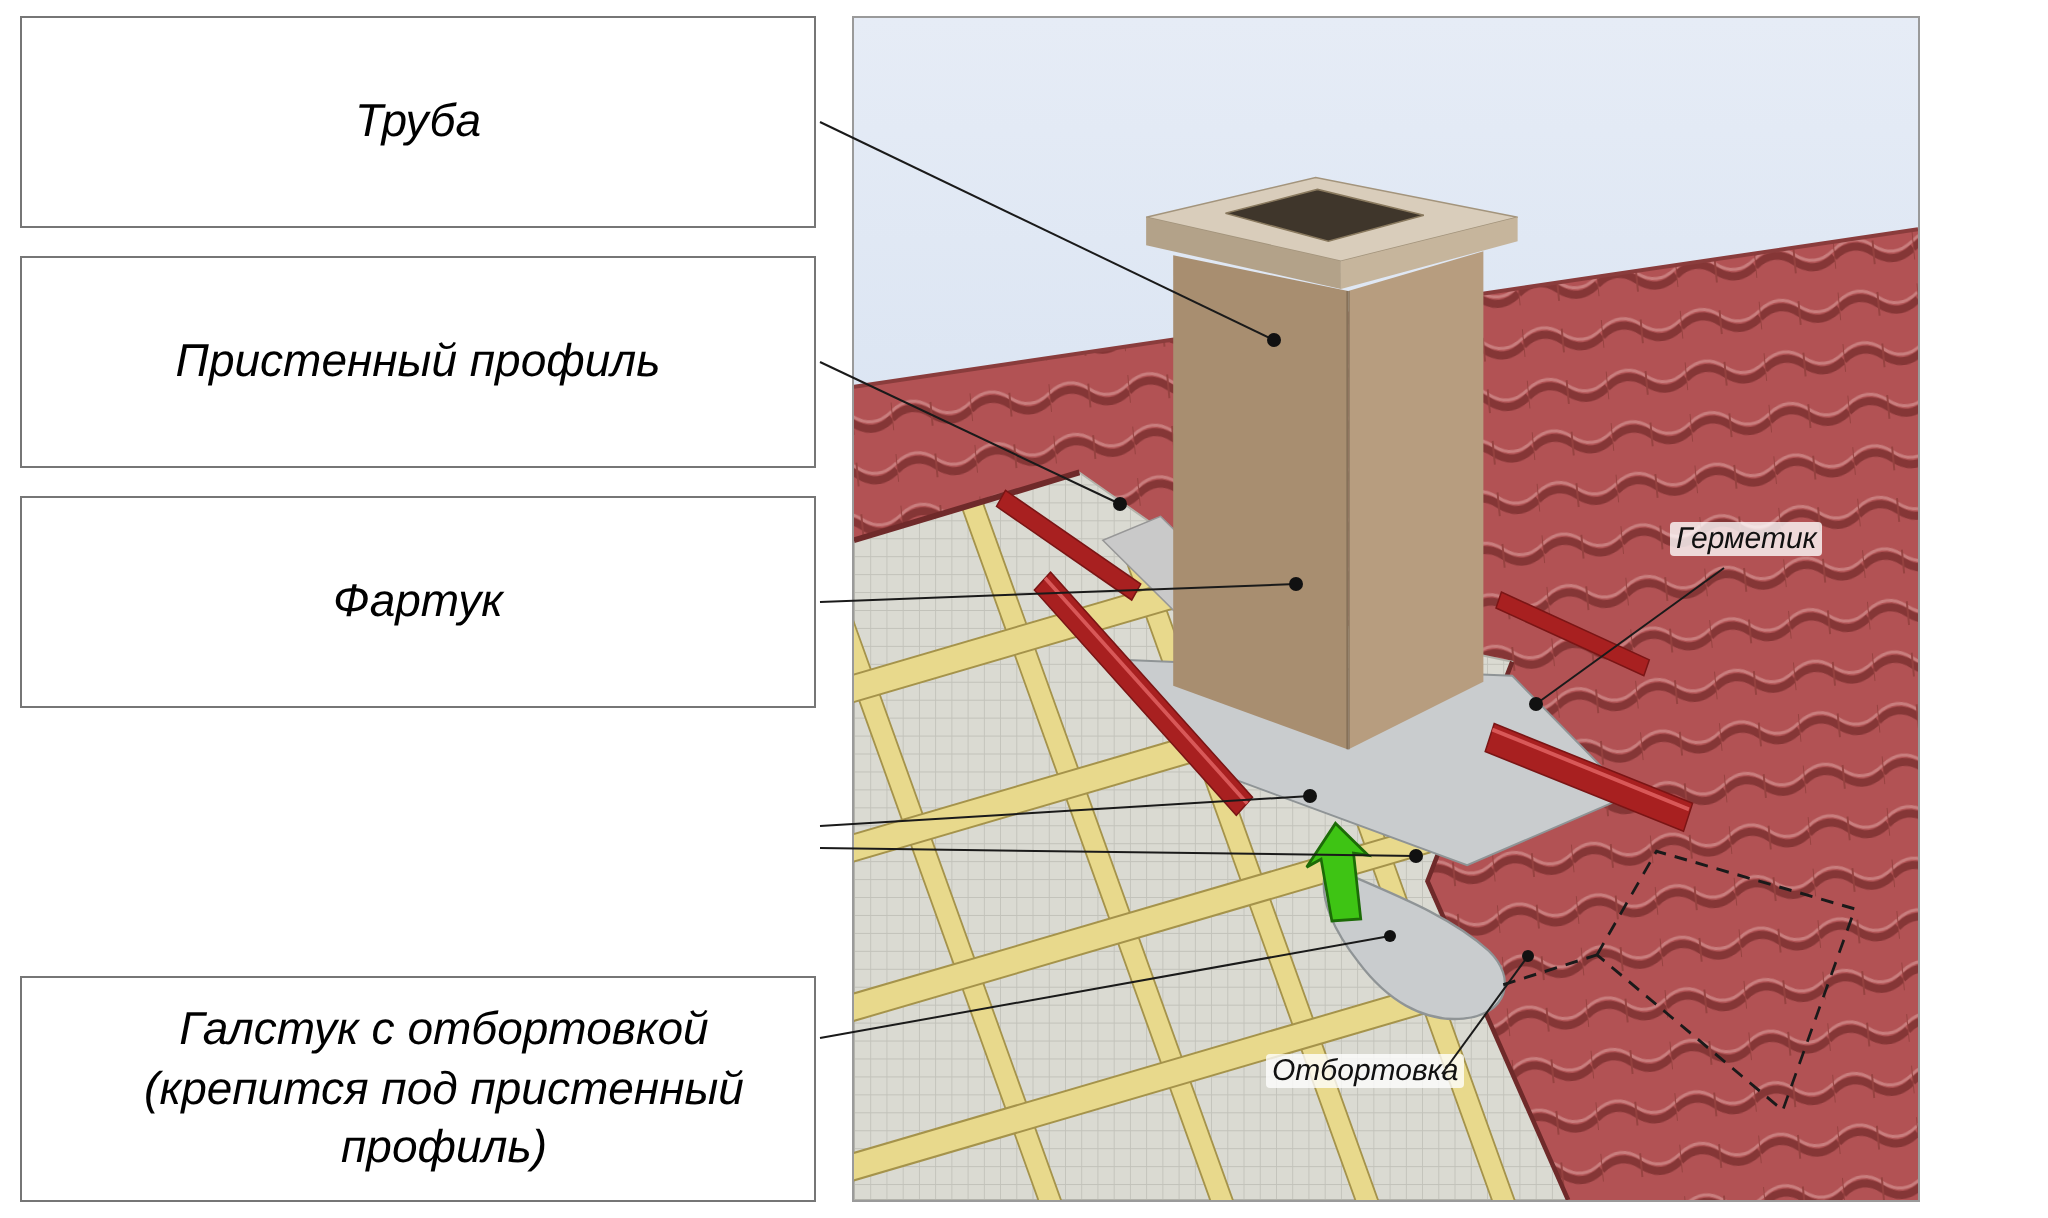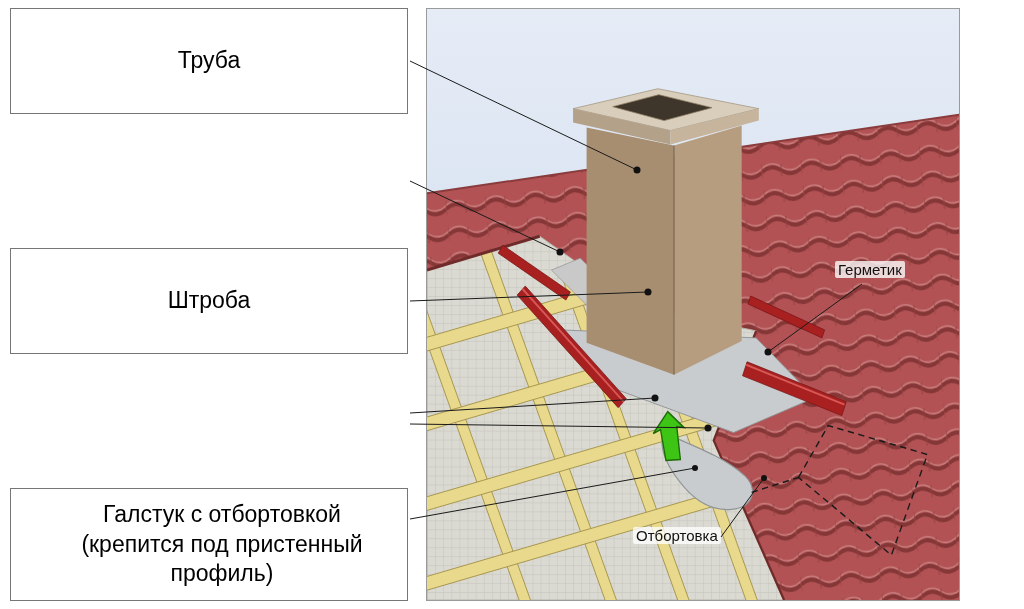--- a/index.html
+++ b/index.html
@@ -1,17 +1,17 @@
 <!DOCTYPE html>
 <html style="--sky: #d9e3f2; --roof_red: #b25254; --roof_edge: #6f2a2a; --membrane: #dadad2; --batten_yellow: #e8d98c; --flashing_red: #a82020; --apron_gray: #c9ccce; --chimney_left: #a88e70; --chimney_right: #b79d7f; --cap_top: #d9cdbb; --arrow_green: #3ec414;"><head>
 <meta charset="utf-8">
 <style>
   html,body{margin:0;padding:0;background:#fff;width:1024px;height:609px;overflow:hidden;
             font-family:"Liberation Sans", sans-serif;}
-  .stage{position:relative;width:1024px;height:609px;background:#fff;}
+  .stage{position:relative;width:1024px;height:609px;background:#fff;font-style:italic;}
   .box{position:absolute;left:10px;width:398px;background:#ffffff;border:1px solid #767676;
        display:flex;align-items:center;justify-content:center;text-align:center;
        font-size:23px;line-height:1.3;color:#000;box-sizing:border-box;}
   .box span{display:inline-block;max-width:310px;}
   .b1{top:8px;height:106px;}
   .b2{top:128px;height:106px;}
   .b3{top:248px;height:106px;}
   .b4{top:368px;height:106px;}
   .b5{top:488px;height:113px;padding-left:26px;}
   .art{position:absolute;left:426px;top:8px;width:534px;height:593px;border:1px solid #9a9a9a;
@@ -24,22 +24,25 @@
   .overlay{position:absolute;left:0;top:0;width:1024px;height:609px;pointer-events:none;z-index:10;}
 </style>
 </head>
 <body>
 
 <div class="stage">
 
   <div class="box b1">
     <span>Труба</span>
   </div>
+  <div class="box b2">
+    <span>Пристенный профиль</span>
+  </div>
   <div class="box b3">
-    <span>Штроба</span>
+    <span>Фартук</span>
   </div>
   <div class="box b5">
     <span>Галстук с отбортовкой (крепится под пристенный профиль)</span>
   </div>
 
   <div class="art">
     <svg viewBox="0 0 590 593" preserveAspectRatio="none">
       <defs>
         <linearGradient id="skyg" x1="0" y1="0" x2="0" y2="1">
           <stop offset="0" stop-color="#e6ecf6"></stop>

